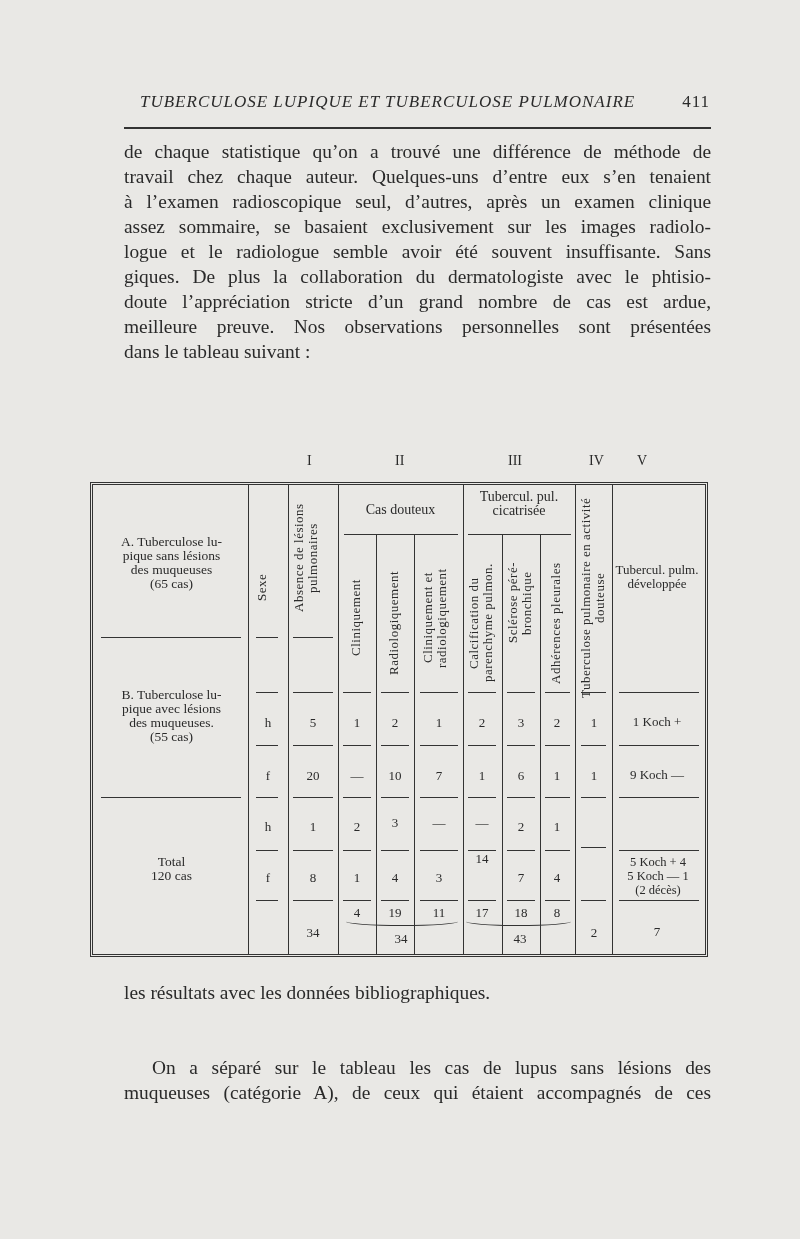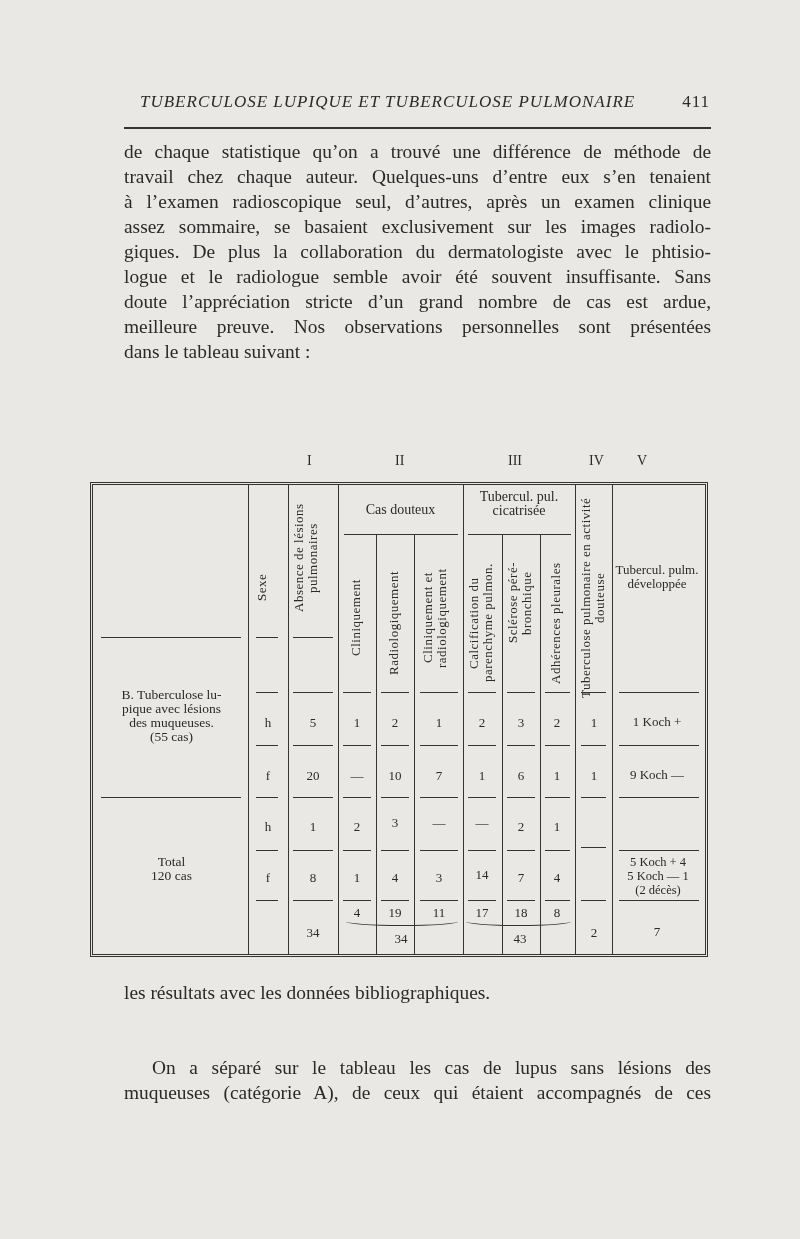--- a/index.html
+++ b/index.html
@@ -31,22 +31,22 @@
   <span>TUBERCULOSE LUPIQUE ET TUBERCULOSE PULMONAIRE</span>
   <span class="pg">411</span>
 </div>
 <div class="head-rule"></div>
 
 <div class="para" style="top:139px;">
   <span class="ln">de chaque statistique qu’on a trouvé une différence de méthode de</span>
   <span class="ln">travail chez chaque auteur. Quelques-uns d’entre eux s’en tenaient</span>
   <span class="ln">à l’examen radioscopique seul, d’autres, après un examen clinique</span>
   <span class="ln">assez sommaire, se basaient exclusivement sur les images radiolo-</span>
+  <span class="ln">logue et le radiologue semble avoir été souvent insuffisante. Sans</span>
   <span class="ln">giques. De plus la collaboration du dermatologiste avec le phtisio-</span>
-  <span class="ln">logue et le radiologue semble avoir été souvent insuffisante. Sans</span>
   <span class="ln">doute l’appréciation stricte d’un grand nombre de cas est ardue,</span>
   <span class="ln">meilleure preuve. Nos observations personnelles sont présentées</span>
   <span class="ln last">dans le tableau suivant :</span>
 </div>
 
 <span class="roman" style="left:307px;">I</span>
 <span class="roman" style="left:395px;">II</span>
 <span class="roman" style="left:508px;">III</span>
 <span class="roman" style="left:589px;">IV</span>
 <span class="roman" style="left:637px;">V</span>
@@ -60,20 +60,24 @@
   <div class="vl" style="left:321px; top:50px; height:420px;"></div>
   <div class="vl" style="left:370px; top:0; height:470px;"></div>
   <div class="vl" style="left:409px; top:50px; height:420px;"></div>
   <div class="vl" style="left:447px; top:50px; height:420px;"></div>
   <div class="vl" style="left:482px; top:0; height:470px;"></div>
   <div class="vl" style="left:519px; top:0; height:470px;"></div>
 
   <div class="hl" style="left:251px; top:49px; width:114px;"></div>
   <div class="hl" style="left:375px; top:49px; width:103px;"></div>
 
+  <div class="cell" style="left:6px; top:50px; width:145px; white-space:pre-line; font-size:13.5px;">A. Tuberculose lu-
+pique sans lésions
+des muqueuses
+(65 cas)</div>
   <div class="vert" style="left:162px; top:55px; height:95px;">Sexe</div>
   <div class="vert" style="left:199px; top:8px; height:130px; width:42px;">Absence de lésions pulmonaires</div>
   <div class="cell" style="left:245px; top:18px; width:125px; font-size:14px;">Cas douteux</div>
   <div class="vert" style="left:256px; top:58px; height:150px;">Cliniquement</div>
   <div class="vert" style="left:294px; top:58px; height:160px;">Radiologiquement</div>
   <div class="vert" style="left:328px; top:58px; height:150px; width:36px;">Cliniquement et radiologiquement</div>
   <div class="cell" style="left:370px; top:5px; width:112px; font-size:14px;">Tubercul. pul. cicatrisée</div>
   <div class="vert" style="left:374px; top:58px; height:160px; width:32px;">Calcification du parenchyme pulmon.</div>
   <div class="vert" style="left:413px; top:58px; height:120px; width:32px;">Sclérose péré-bronchique</div>
   <div class="vert" style="left:456px; top:58px; height:160px;">Adhérences pleurales</div>
@@ -166,21 +170,21 @@
   <div class="hl" style="left:526px; top:365px; width:80px;"></div>
 
   <div class="cell" style="left:6px; top:370px; width:145px; white-space:pre-line; font-size:13.5px;">Total
 120 cas</div>
 
   <div class="num" style="left:160px; top:385px;">f</div>
   <div class="num" style="left:205px; top:385px;">8</div>
   <div class="num" style="left:249px; top:385px;">1</div>
   <div class="num" style="left:287px; top:385px;">4</div>
   <div class="num" style="left:331px; top:385px;">3</div>
-  <div class="num" style="left:374px; top:382px;">14</div>
+  <div class="num" style="left:374px; top:366px;">14</div>
   <div class="num" style="left:413px; top:385px;">7</div>
   <div class="num" style="left:449px; top:385px;">4</div>
   <div class="cell" style="left:519px; top:370px; width:92px; white-space:pre-line; font-size:12.5px;">5 Koch + 4
 5 Koch — 1
 (2 décès)</div>
 
   <div class="hl" style="left:163px; top:415px; width:22px;"></div>
   <div class="hl" style="left:200px; top:415px; width:40px;"></div>
   <div class="hl" style="left:250px; top:415px; width:28px;"></div>
   <div class="hl" style="left:288px; top:415px; width:28px;"></div>

